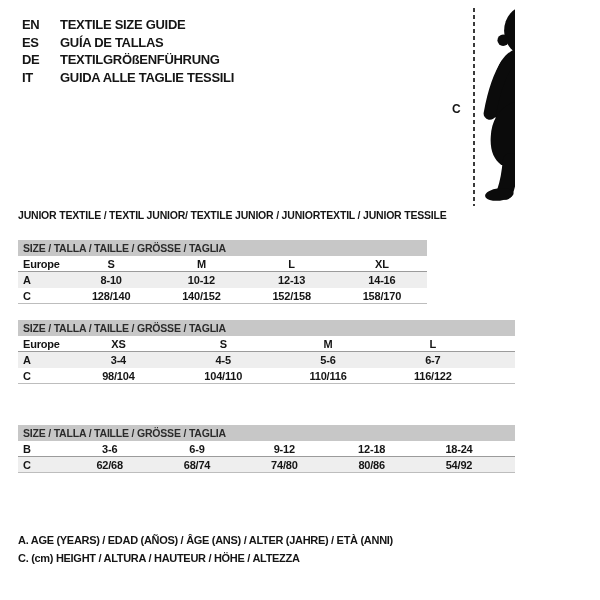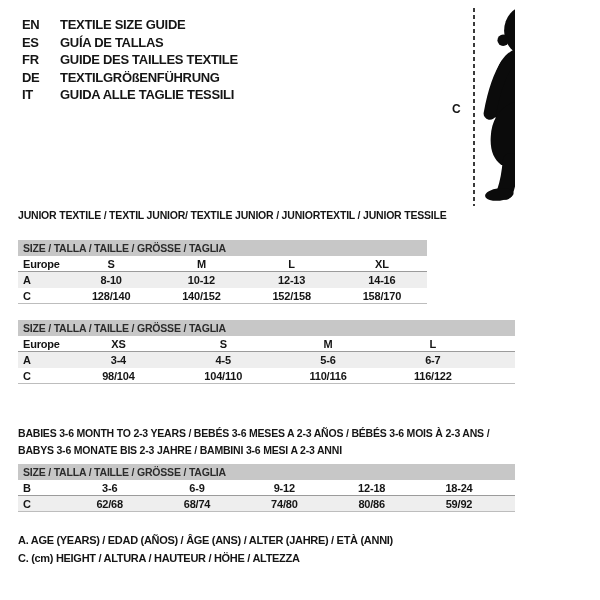--- a/index.html
+++ b/index.html
@@ -51,24 +51,20 @@
 <div class="page">
 
   <div class="lang-block">
     <div class="lang-row">
       <span class="lang-code">EN</span>
       <span class="lang-title">TEXTILE SIZE GUIDE</span>
     </div>
     <div class="lang-row">
       <span class="lang-code">ES</span>
       <span class="lang-title">GUÍA DE TALLAS</span>
-    </div>
-    <div class="lang-row">
-      <span class="lang-code">FR</span>
-      <span class="lang-title">GUIDE DES TAILLES TEXTILE</span>
     </div>
     <div class="lang-row">
       <span class="lang-code">DE</span>
       <span class="lang-title">TEXTILGRÖßENFÜHRUNG</span>
     </div>
     <div class="lang-row">
       <span class="lang-code">IT</span>
       <span class="lang-title">GUIDA ALLE TAGLIE TESSILI</span>
     </div>
   </div>
@@ -141,42 +137,38 @@
           <div class="tcell">98/104</div>
           <div class="tcell">104/110</div>
           <div class="tcell">110/116</div>
           <div class="tcell">116/122</div>
           <div class="tcell">122/128</div>
         </div>
       </div>
   </div>
 
   <div class="section sec3">
-    <div class="sec-title">
-      <div>BABIES 3-6 MONTH TO 2-3 YEARS / BEBÉS 3-6 MESES A 2-3 AÑOS / BÉBÉS 3-6 MOIS À 2-3 ANS /</div>
-      <div>BABYS 3-6 MONATE BIS 2-3 JAHRE / BAMBINI 3-6 MESI A 2-3 ANNI</div>
-    </div>
     <div class="tbar">SIZE / TALLA / TAILLE / GRÖSSE / TAGLIA</div>
     <div class="tbody">
         <div class="trow rule">
           <div class="tlabel">B</div>
           <div class="tcell">3-6</div>
           <div class="tcell">6-9</div>
           <div class="tcell">9-12</div>
           <div class="tcell">12-18</div>
           <div class="tcell">18-24</div>
           <div class="tcell">24-36</div>
         </div>
         <div class="trow shaded end">
           <div class="tlabel">C</div>
           <div class="tcell">62/68</div>
           <div class="tcell">68/74</div>
           <div class="tcell">74/80</div>
           <div class="tcell">80/86</div>
-          <div class="tcell">59/92</div>
+          <div class="tcell">54/92</div>
           <div class="tcell">92/98</div>
         </div>
       </div>
   </div>
 
   <div class="legend">
     <div class="legend-line">A. AGE (YEARS) / EDAD (AÑOS) / ÂGE (ANS) / ALTER (JAHRE) / ETÀ (ANNI)</div>
     <div class="legend-line">C. (cm) HEIGHT / ALTURA / HAUTEUR / HÖHE / ALTEZZA</div>
   </div>
 

